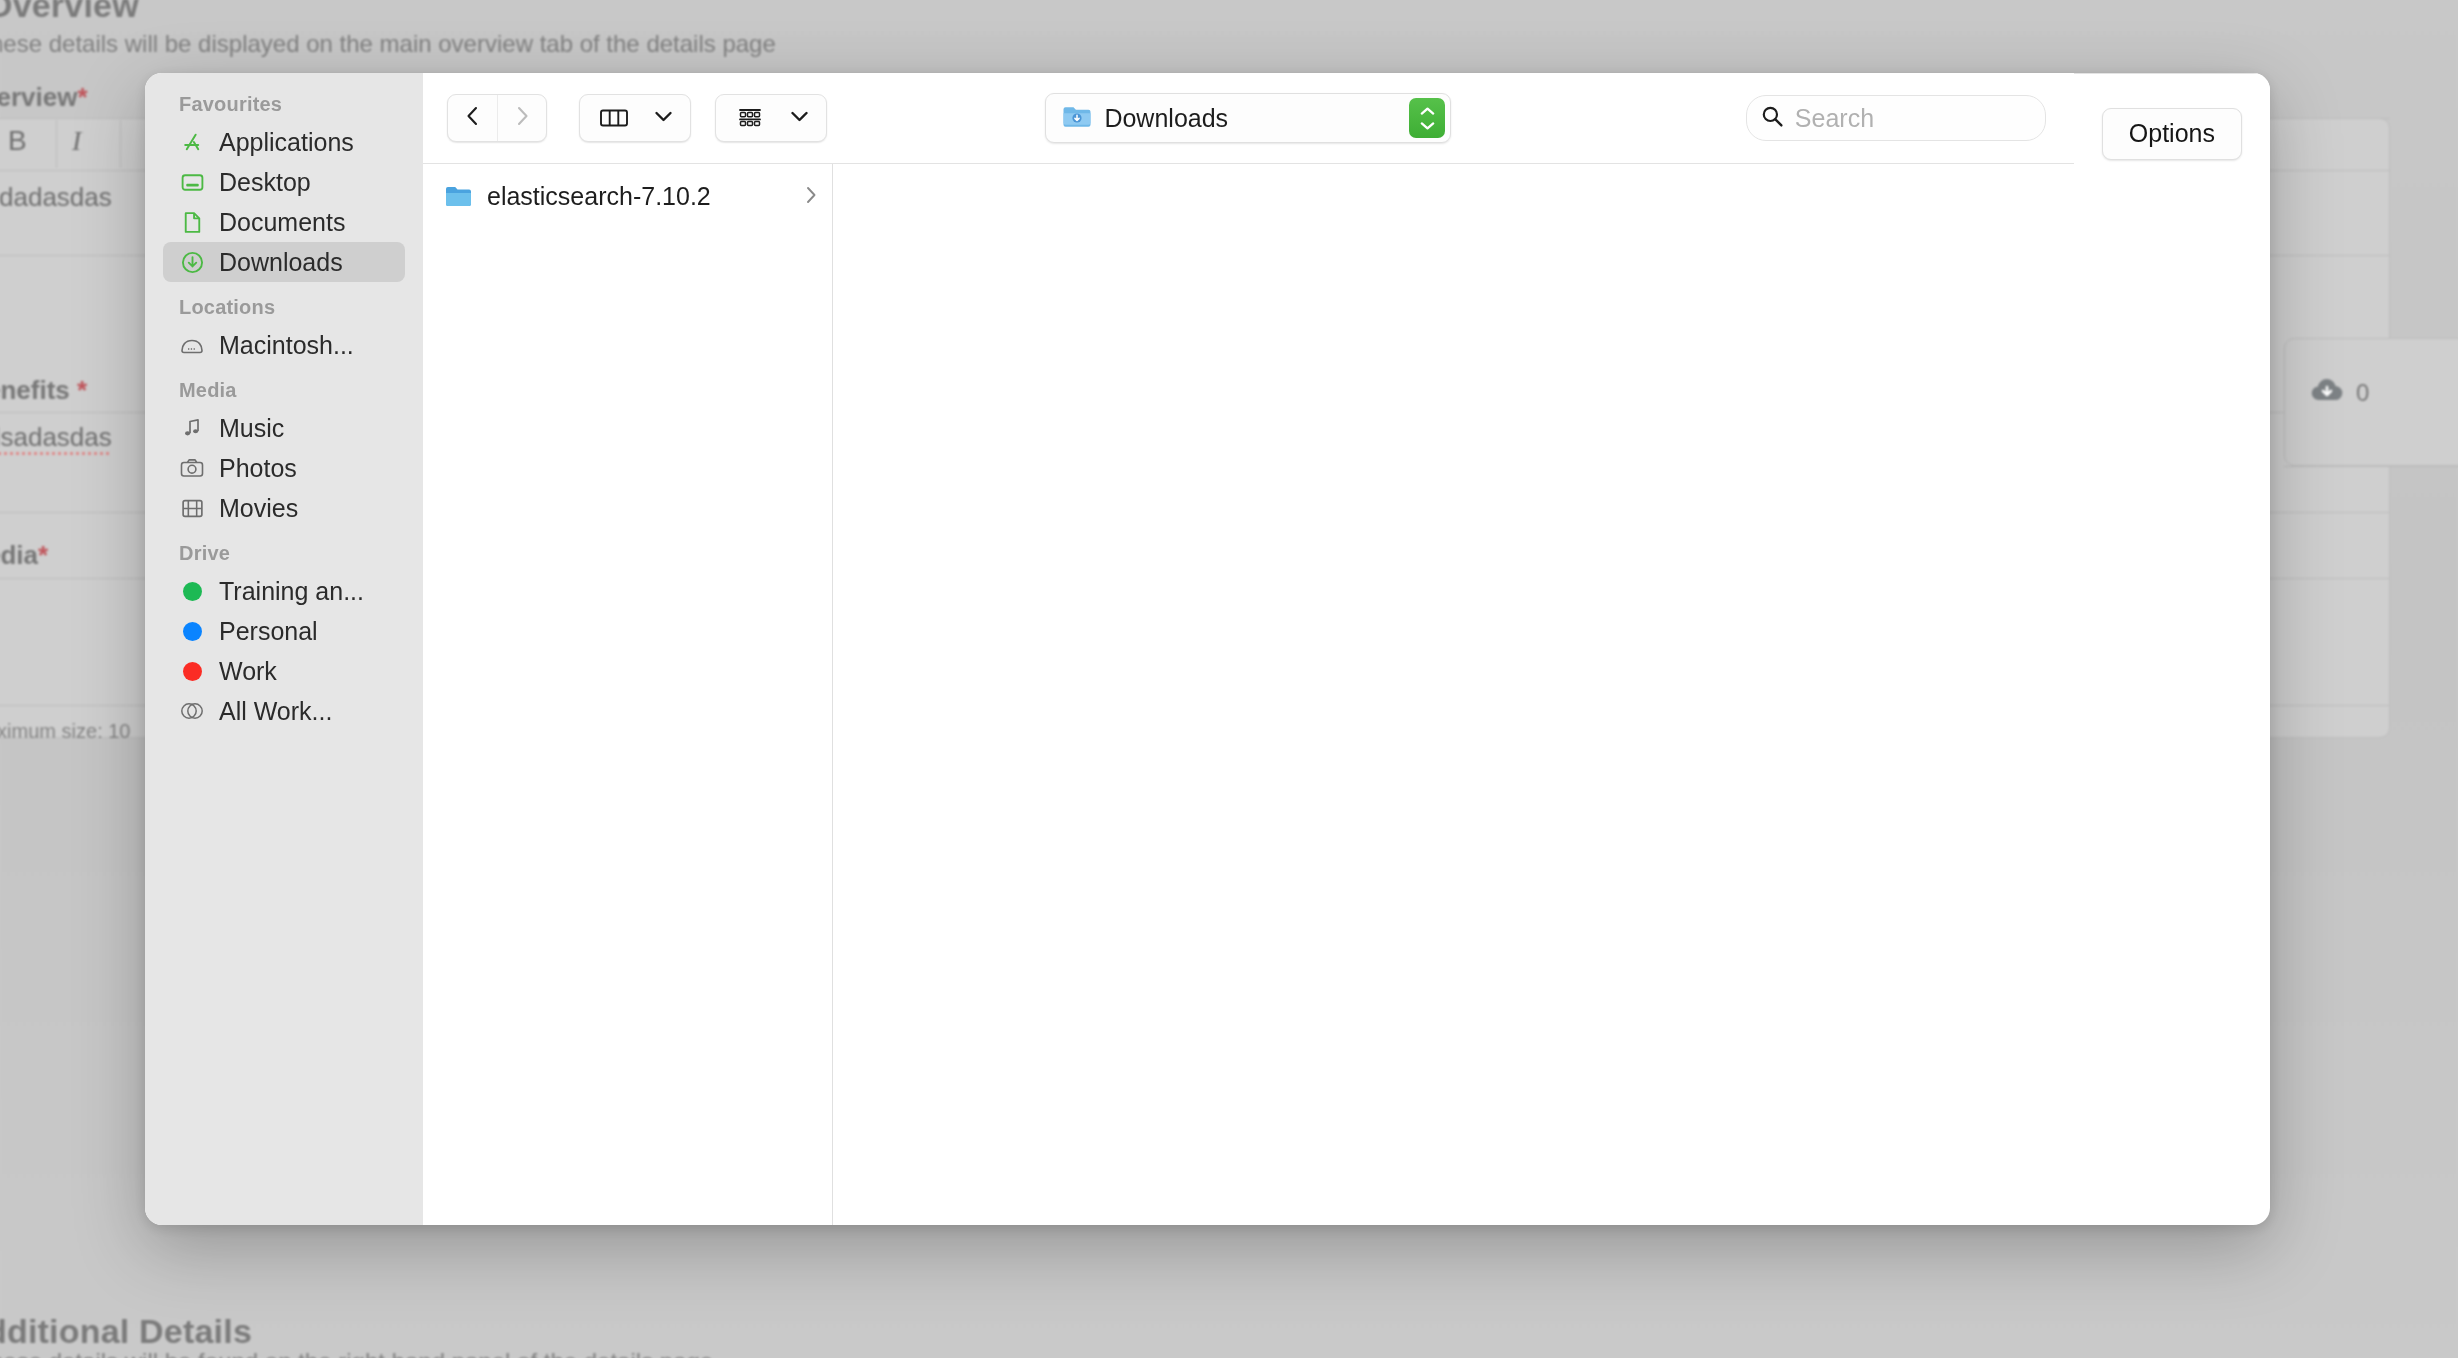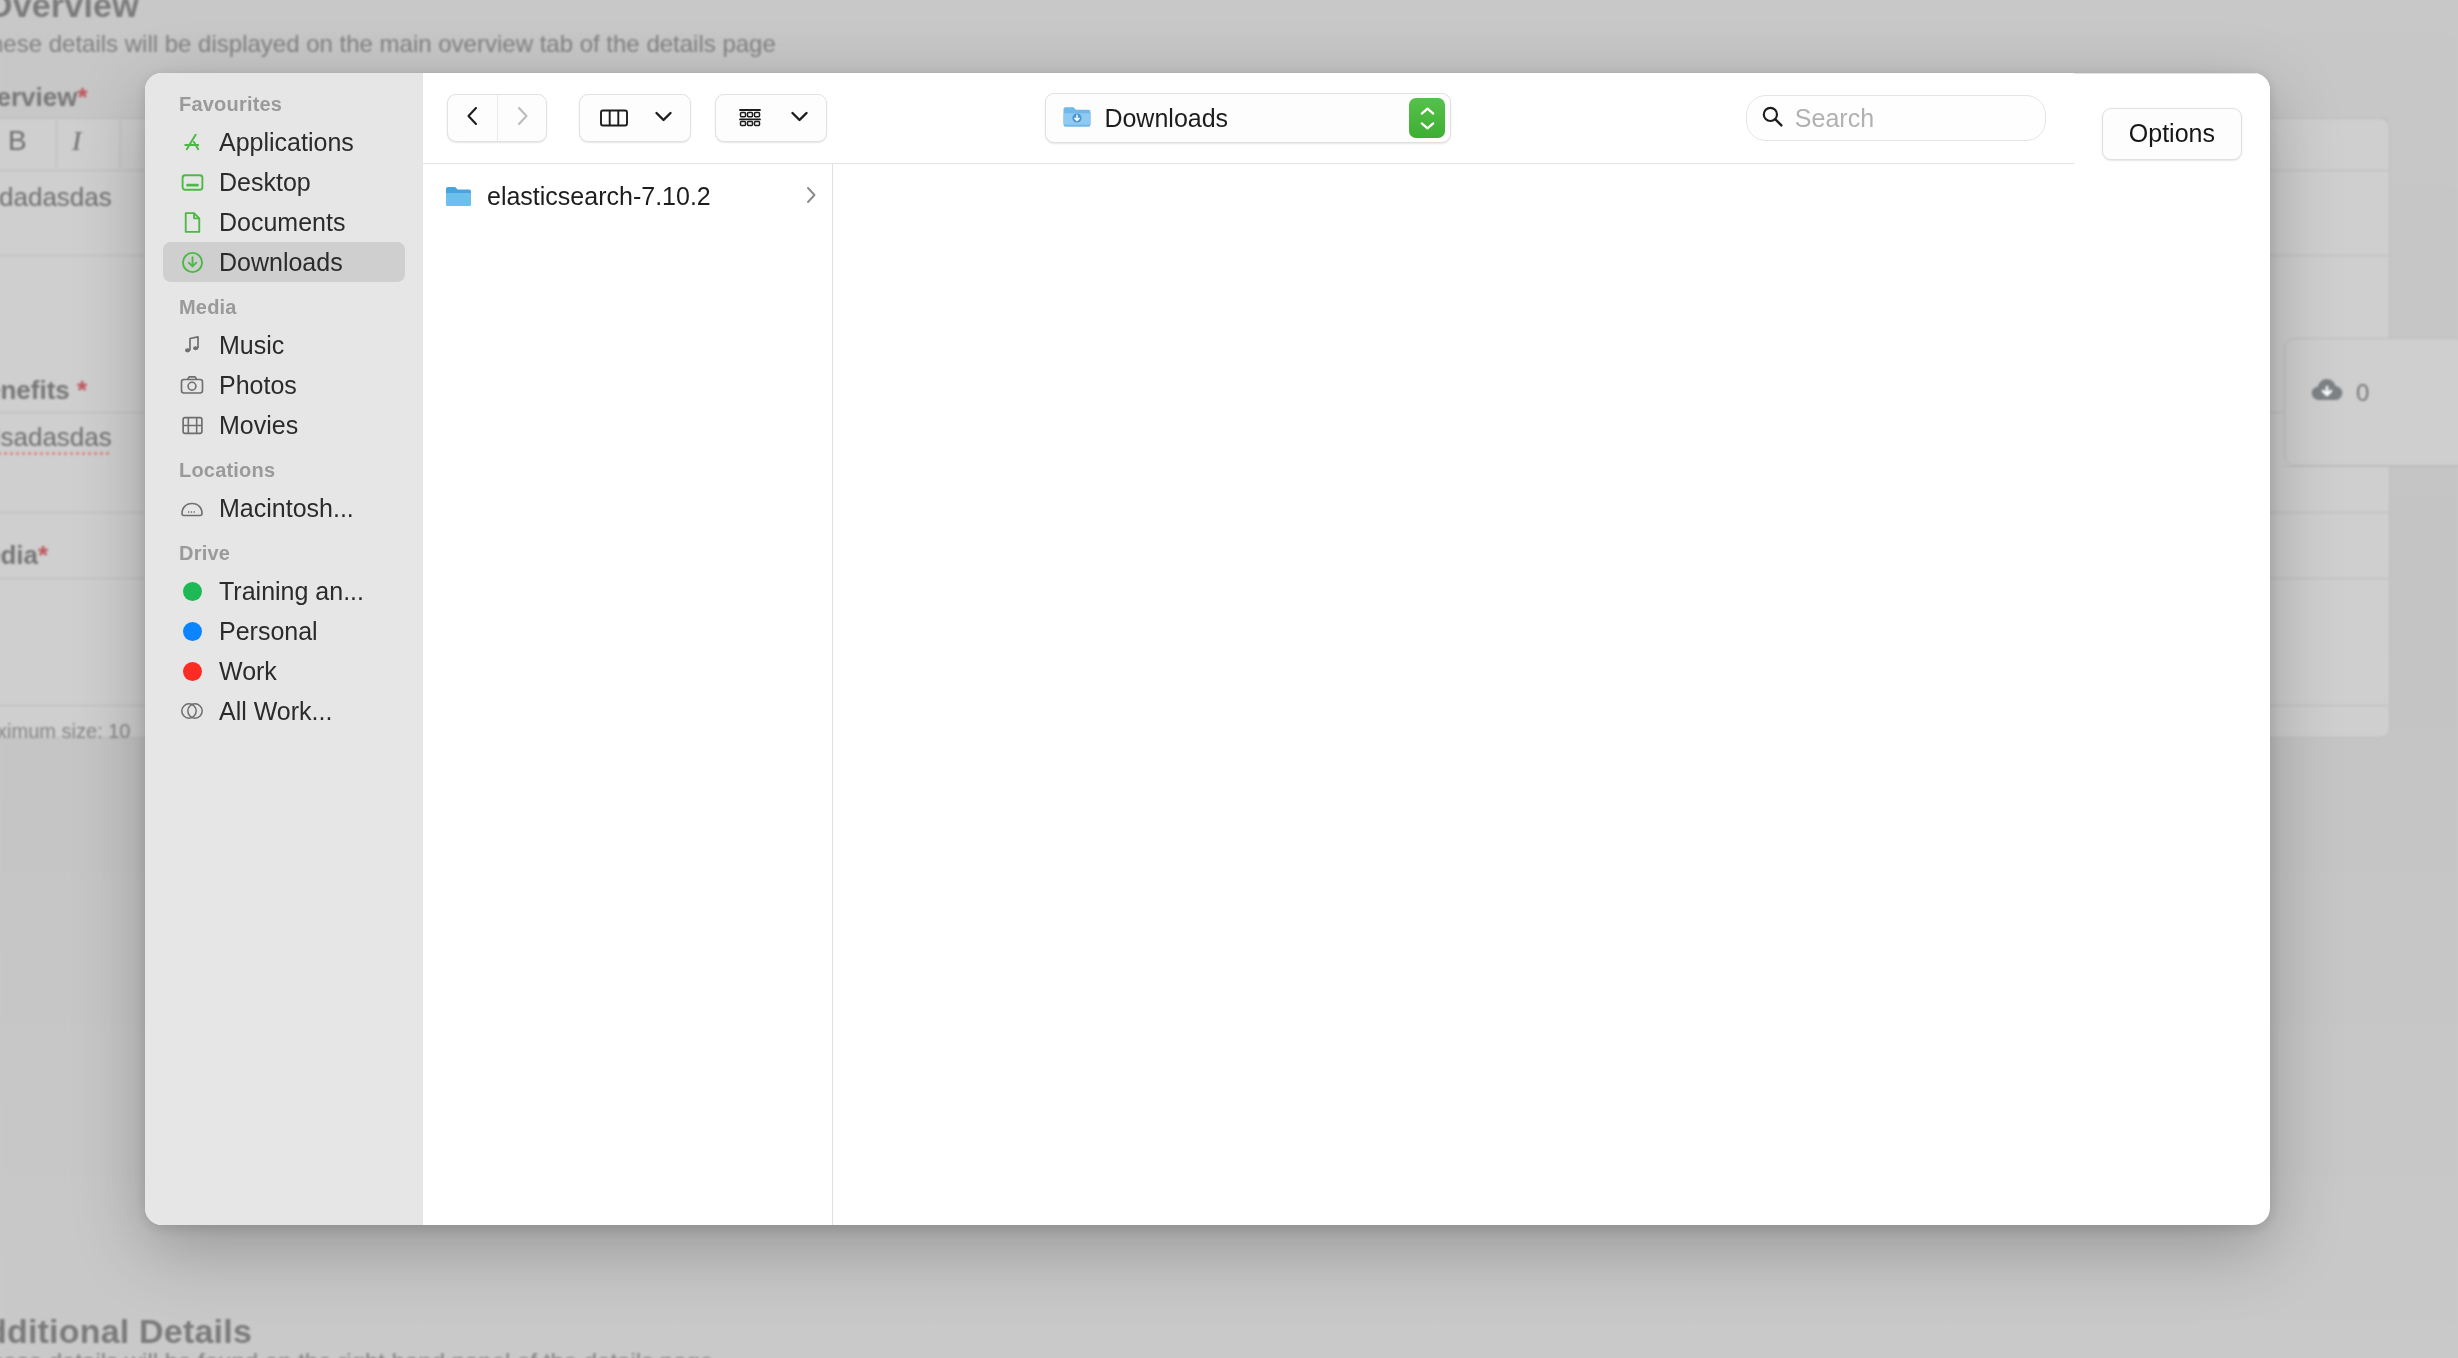--- a/index.html
+++ b/index.html
@@ -285,20 +285,33 @@
                 <circle cx="12" cy="12" r="9.2" stroke="#4cb944" stroke-width="1.8" fill="none"></circle>
                 <path d="M12 6.8v9m0 0l-3.6-3.6M12 15.8l3.6-3.6" stroke="#4cb944" stroke-width="1.8" fill="none" stroke-linecap="round" stroke-linejoin="round"></path>
               </svg>
           </span>
           <span>Downloads</span>
         </div>
       </div>
 
 
       <div class="sb-group">
+        <div class="sb-group-title">Locations</div>
+        <div class="sb-item">
+          <span class="sb-ico">
+            <svg width="26" height="22" viewBox="0 0 26 22">
+                <path d="M3 16.5c0-5 3.2-10 10-10s10 5 10 10c0 1.1-.9 2-2 2H5c-1.1 0-2-.9-2-2z" stroke="#6e6e6e" stroke-width="1.6" fill="none" stroke-linejoin="round"></path>
+                <path d="M9 15h8" stroke="#6e6e6e" stroke-width="1.4" stroke-dasharray="1.3 1.5"></path>
+              </svg>
+          </span>
+          <span>Macintosh...</span>
+        </div>
+      </div>
+
+      <div class="sb-group">
         <div class="sb-group-title">Media</div>
 
         <div class="sb-item">
           <span class="sb-ico">
             <svg width="24" height="24" viewBox="0 0 24 24">
                 <path d="M10 17V5.5l8-1.6V15" stroke="#6e6e6e" stroke-width="1.7" fill="none" stroke-linejoin="round"></path>
                 <ellipse cx="7.6" cy="17.3" rx="2.6" ry="2.1" fill="#6e6e6e"></ellipse>
                 <ellipse cx="15.6" cy="15.3" rx="2.5" ry="2" fill="#6e6e6e"></ellipse>
               </svg>
           </span>
@@ -317,33 +330,20 @@
         </div>
 
         <div class="sb-item">
           <span class="sb-ico">
             <svg width="25" height="25" viewBox="0 0 24 24">
                 <rect x="3" y="4.5" width="18" height="15" rx="1.8" stroke="#6e6e6e" stroke-width="1.6" fill="none"></rect>
                 <path d="M8 4.5v15M16 4.5v15M3 12h18" stroke="#6e6e6e" stroke-width="1.5"></path>
               </svg>
           </span>
           <span>Movies</span>
-        </div>
-      </div>
-
-      <div class="sb-group">
-        <div class="sb-group-title">Locations</div>
-        <div class="sb-item">
-          <span class="sb-ico">
-            <svg width="26" height="22" viewBox="0 0 26 22">
-                <path d="M3 16.5c0-5 3.2-10 10-10s10 5 10 10c0 1.1-.9 2-2 2H5c-1.1 0-2-.9-2-2z" stroke="#6e6e6e" stroke-width="1.6" fill="none" stroke-linejoin="round"></path>
-                <path d="M9 15h8" stroke="#6e6e6e" stroke-width="1.4" stroke-dasharray="1.3 1.5"></path>
-              </svg>
-          </span>
-          <span>Macintosh...</span>
         </div>
       </div>
 
       <div class="sb-group">
         <div class="sb-group-title">Drive</div>
 
         <div class="sb-item">
           <span class="sb-ico">
               <span class="dot" style="background:#1db954"></span>
             </span>

